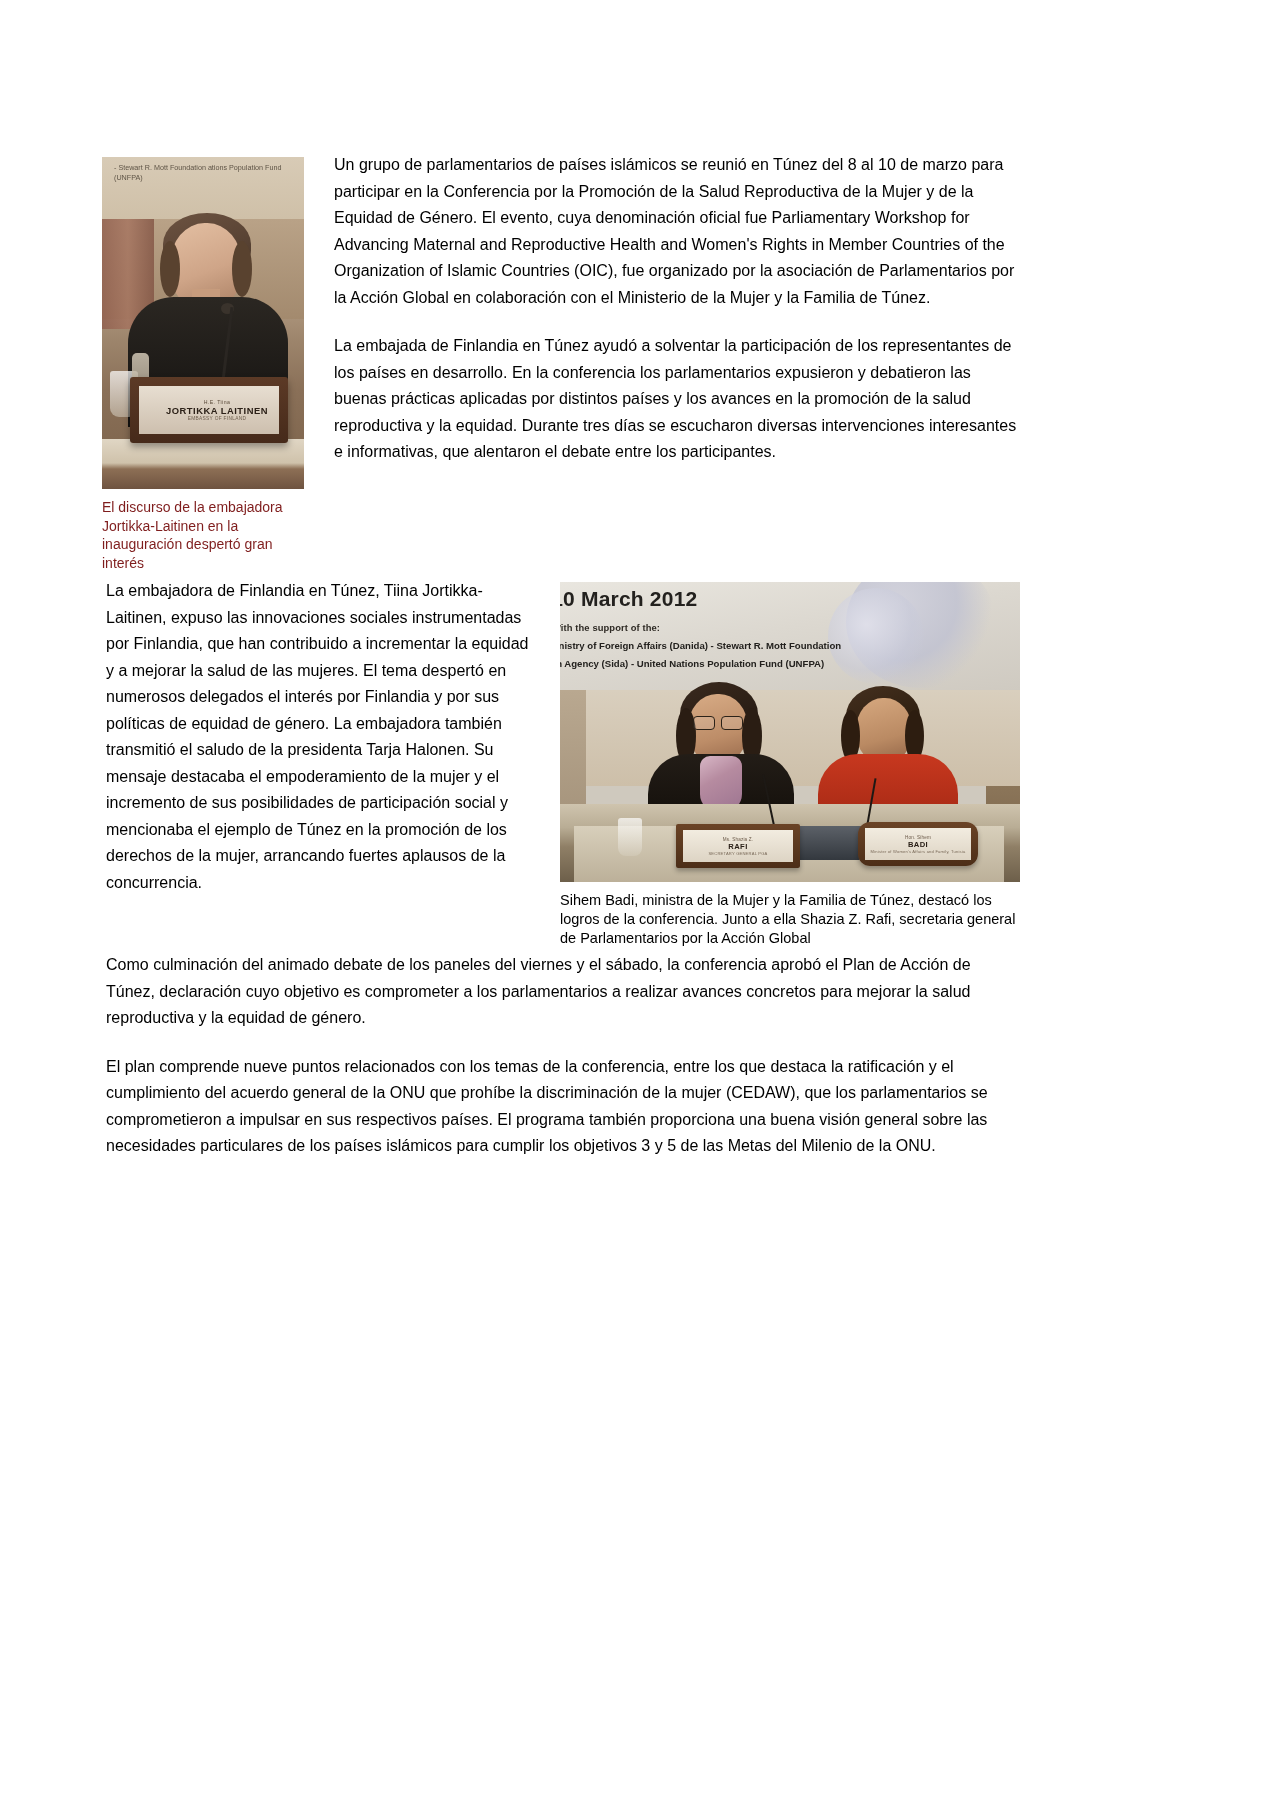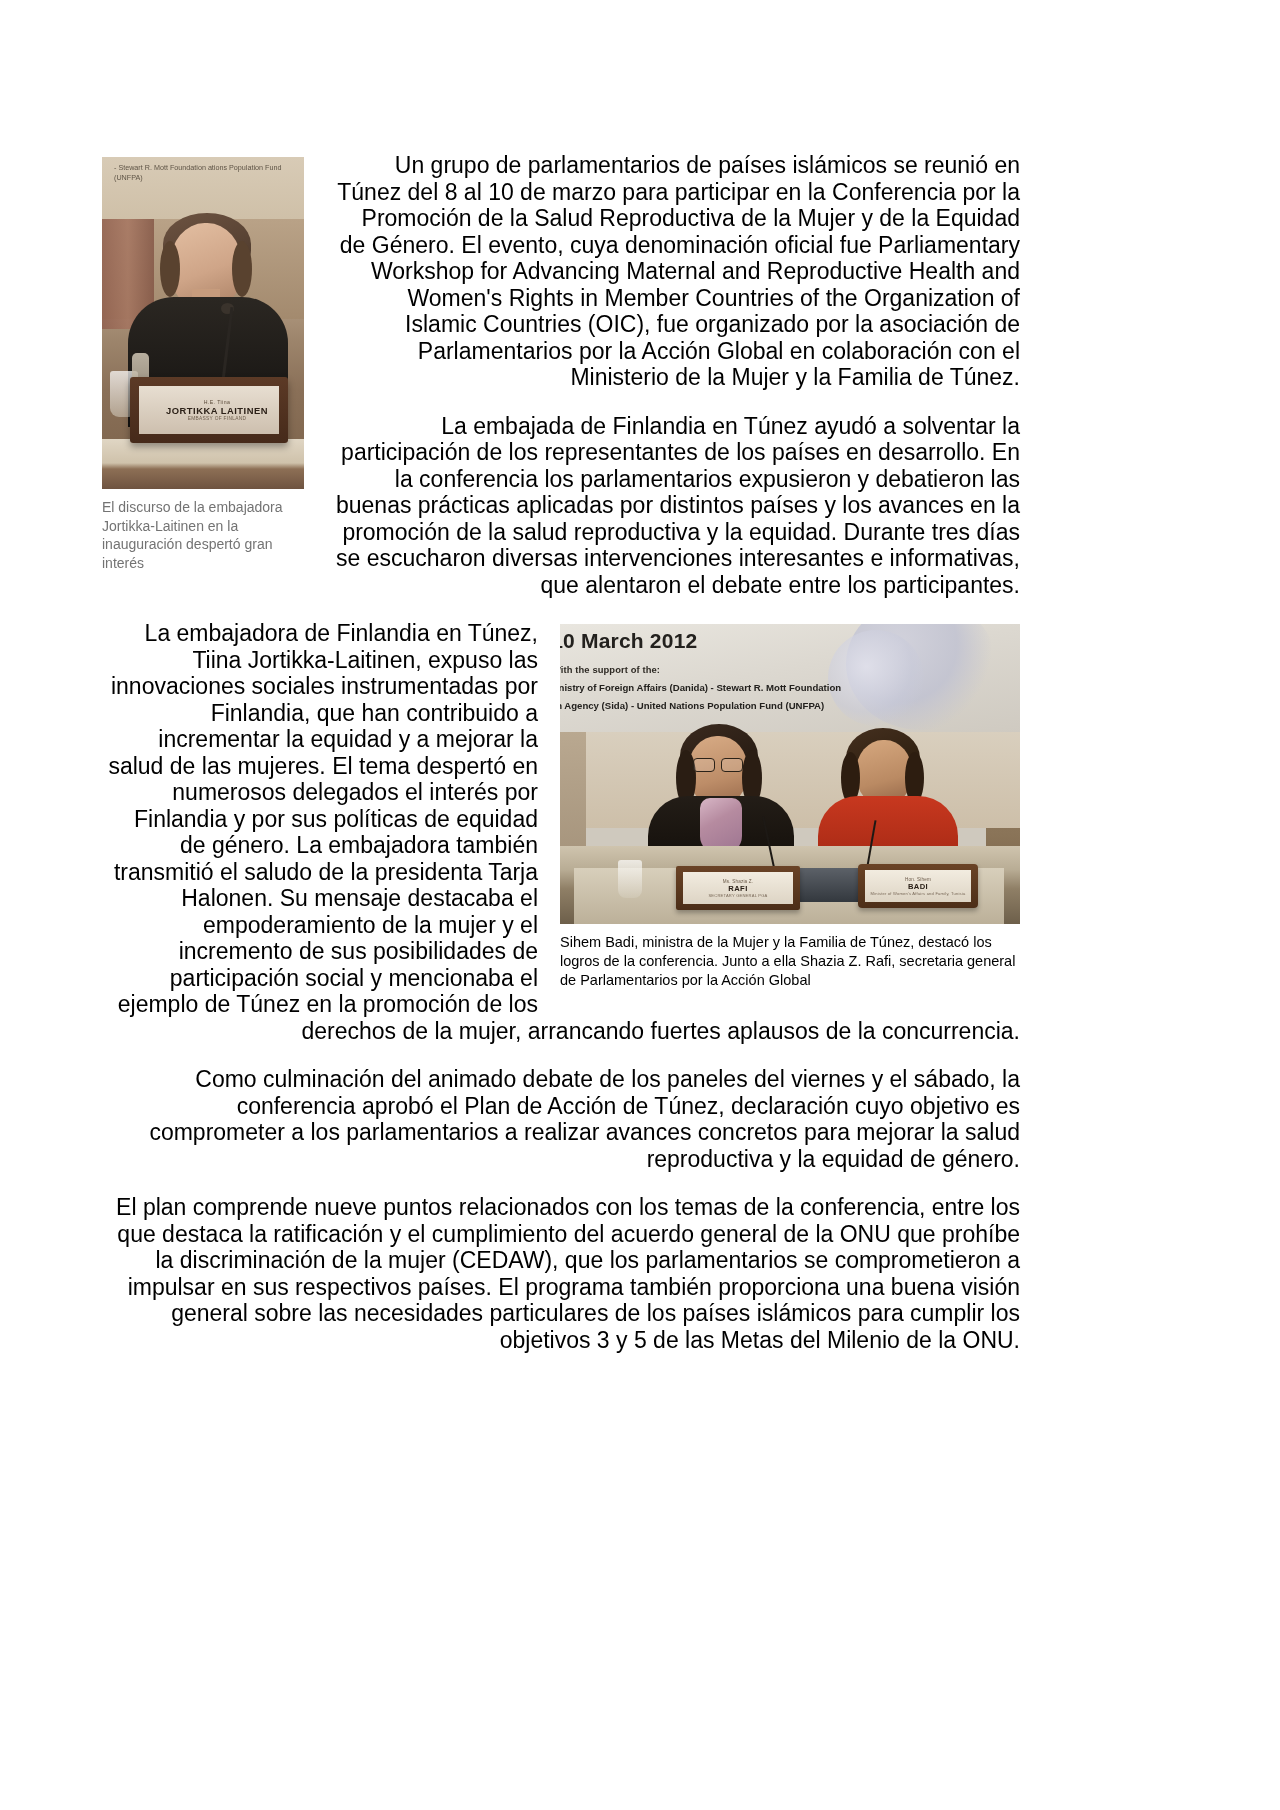--- a/index.html
+++ b/index.html
@@ -26,24 +26,24 @@
   .doc-title {
     font-size: 19.5px;
     font-weight: bold;
     letter-spacing: 0.1px;
     line-height: 1.25;
     margin: 0 0 26px 0;
   }
 
   
   .para {
-    font-size: 23px;
+    font-size: 16px;
     line-height: 26.5px;
     margin: 0 0 22px 4px;
-    text-align: right;
+    text-align: left;
   }
 
   
   .fig-left {
     float: left;
     width: 202px;
     margin: 5px 30px 6px 0;
   }
   .photo {
     position: relative;
@@ -51,21 +51,21 @@
     background: #b9a893;
   }
   .photo-1 {
     width: 202px;
     height: 332px;
   }
   .caption {
     font-size: 14px;
     line-height: 18.5px;
     margin-top: 9px;
-    color: #737373;
+    color: #7f1d1d;
   }
 
   
   .fig-right {
     float: right;
     width: 460px;
     margin: 4px 0 4px 22px;
   }
   .photo-2 {
     width: 460px;
@@ -291,21 +291,21 @@
     border-radius: 2px; box-shadow: 0 3px 5px rgba(0,0,0,.3);
   }
   .p2-plate-a-in {
     position: absolute; left: 7px; top: 6px; right: 7px; bottom: 6px;
     background: linear-gradient(180deg,#f2ece0 0%,#ddd4c4 100%);
     display: flex; flex-direction: column; align-items: center; justify-content: center;
   }
   .p2-plate-b {
     position: absolute; right: 42px; bottom: 16px; width: 120px; height: 44px;
     background: linear-gradient(180deg,#6a4326 0%,#4c2e18 100%);
-    border-radius: 4px; box-shadow: 0 3px 5px rgba(0,0,0,.3); margin-top: 28px;
+    border-radius: 12px; box-shadow: 0 3px 5px rgba(0,0,0,.3); margin-top: 28px;
   }
   .p2-plate-b-in {
     position: absolute; left: 7px; top: 6px; right: 7px; bottom: 6px;
     background: linear-gradient(180deg,#f2ece0 0%,#ddd4c4 100%);
     display: flex; flex-direction: column; align-items: center; justify-content: center;
   }
   .pl-s { font-size: 4.6px; color: #6a5948; letter-spacing: .2px; }
   .pl-m { font-size: 7.6px; font-weight: bold; color: #2a2018; letter-spacing: .4px; }
   .pl-t { font-size: 4.1px; color: #7a6a59; letter-spacing: .2px; }
   .p2-glass2 {

